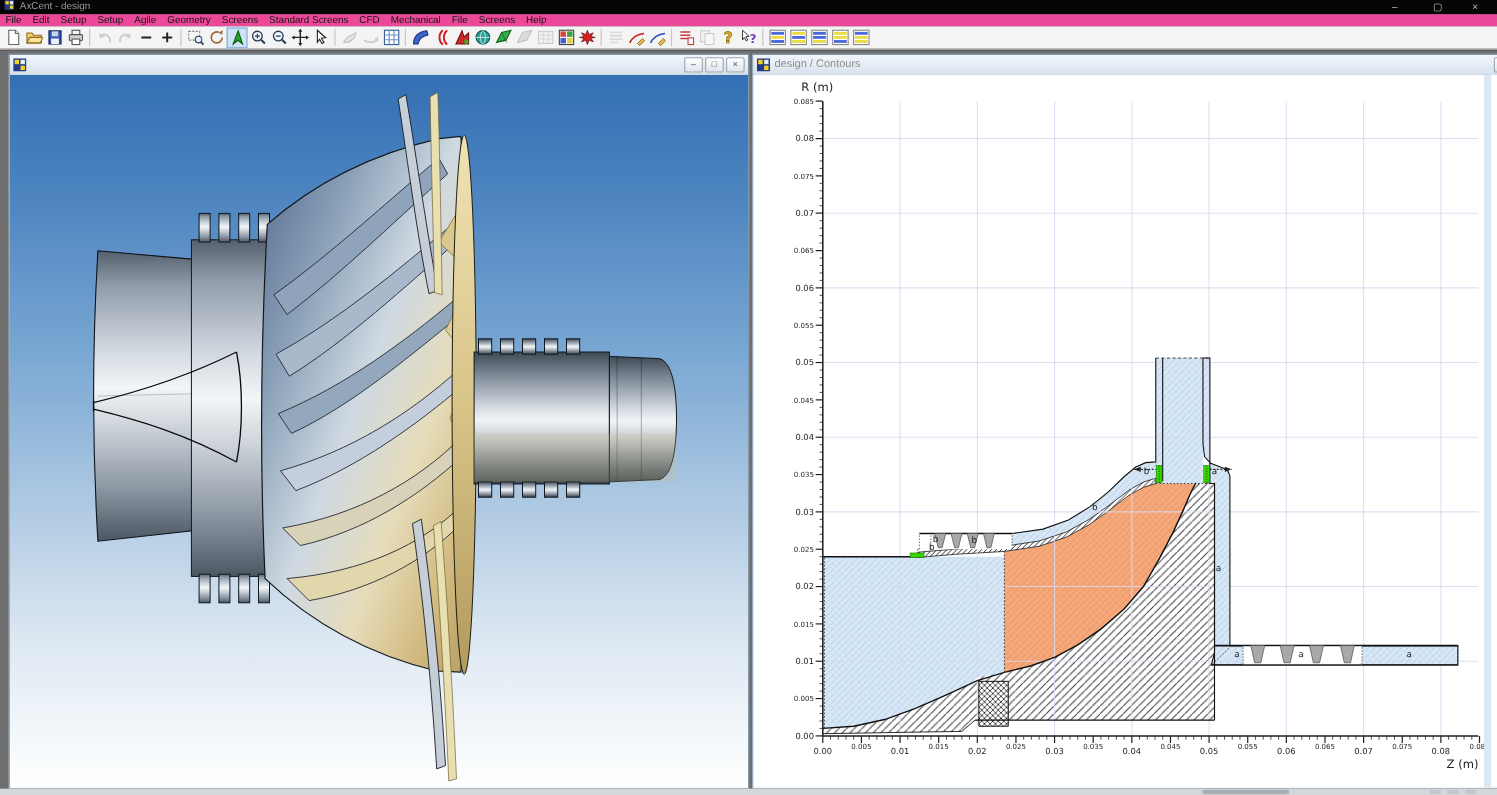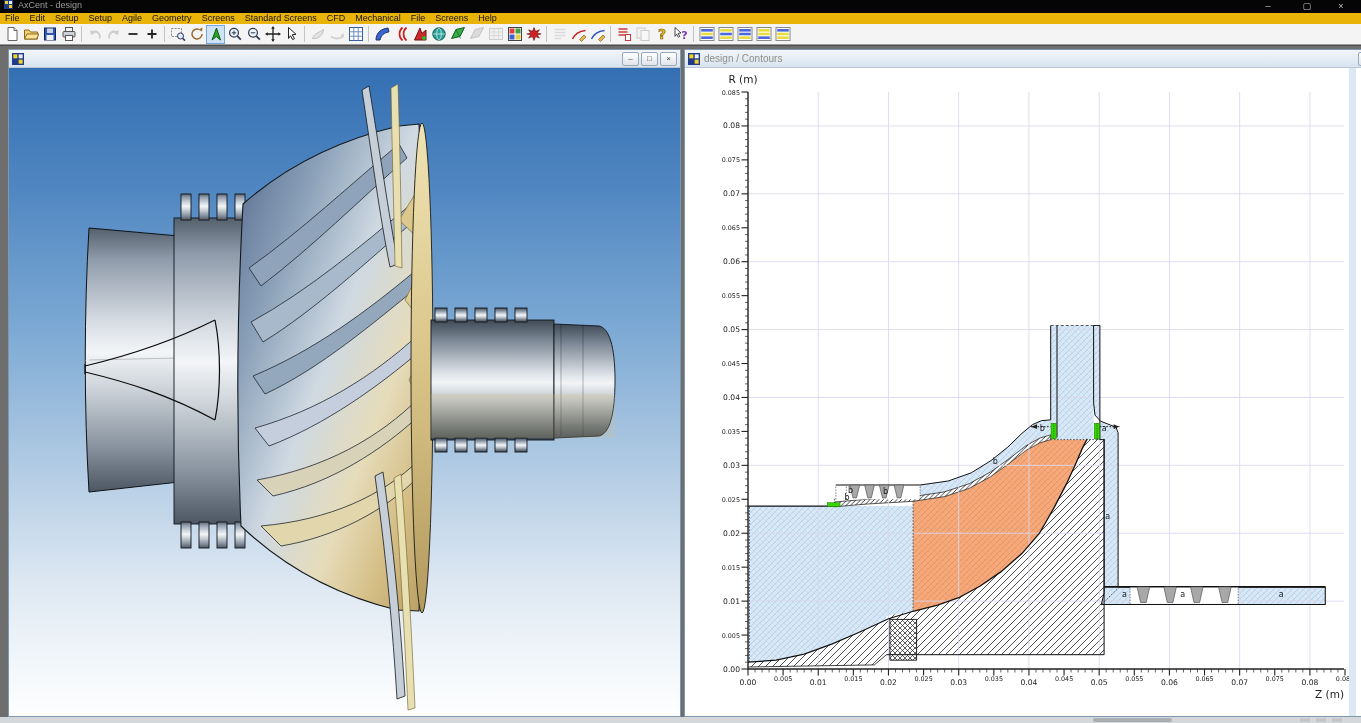--- a/index.html
+++ b/index.html
@@ -3,21 +3,21 @@
 <meta charset="utf-8">
 <style>
   *{margin:0;padding:0;box-sizing:border-box}
   html,body{width:1361px;height:723px;overflow:hidden}
   body{font-family:"Liberation Sans",sans-serif;background:#6e6e6e;position:relative}
 
   .titlebar{position:absolute;left:0;top:0;width:1361px;height:13px;background:#050505;color:#9a9a9a;font-size:9px;display:flex;align-items:flex-start;z-index:10}
   .app-ico{width:9px;height:9px;margin:0 5px 0 4px;flex:0 0 auto}
   .wc{position:absolute;top:0;width:30px;height:13px;color:#c6c6c6;font-size:9px;text-align:center;line-height:12px;cursor:default}
 
-  .menubar{position:absolute;top:13px;left:0;width:1361px;height:11px;background:#eab308;display:flex;font-size:9px;color:#141414;z-index:10}
+  .menubar{position:absolute;top:13px;left:0;width:1361px;height:11px;background:#ec4899;display:flex;font-size:9px;color:#141414;z-index:10}
   .menubar span{padding:0 5px;line-height:11px;white-space:nowrap}
 
   .toolbar{position:absolute;top:24px;left:0;width:1361px;height:21px;background:#f4f4f4;display:flex;align-items:center;padding-left:2px;z-index:10;border-bottom:1px solid #9a9a9a}
   .tb-cell{width:19px;height:19px;display:flex;align-items:center;justify-content:center;margin:0;border:1px solid transparent}
   .tb-cell.active{background:#cfe3f7;border:1px solid #7aa7d6}
   .tb-cell.disabled{filter:grayscale(1) opacity(.55)}
   .tb-sep{width:1px;height:16px;background:#c4c4c4;margin:0 3px;flex:0 0 auto}
 
   .workspace{position:absolute;top:45px;left:0;width:1361px;height:672px;background:#6e6e6e;border-top:1px solid #4e4e4e}
   .child{position:absolute;top:3px;height:668px;background:#fff;border:1px solid #7f98b2;box-shadow:inset 0 0 0 1px #eef4fa}

